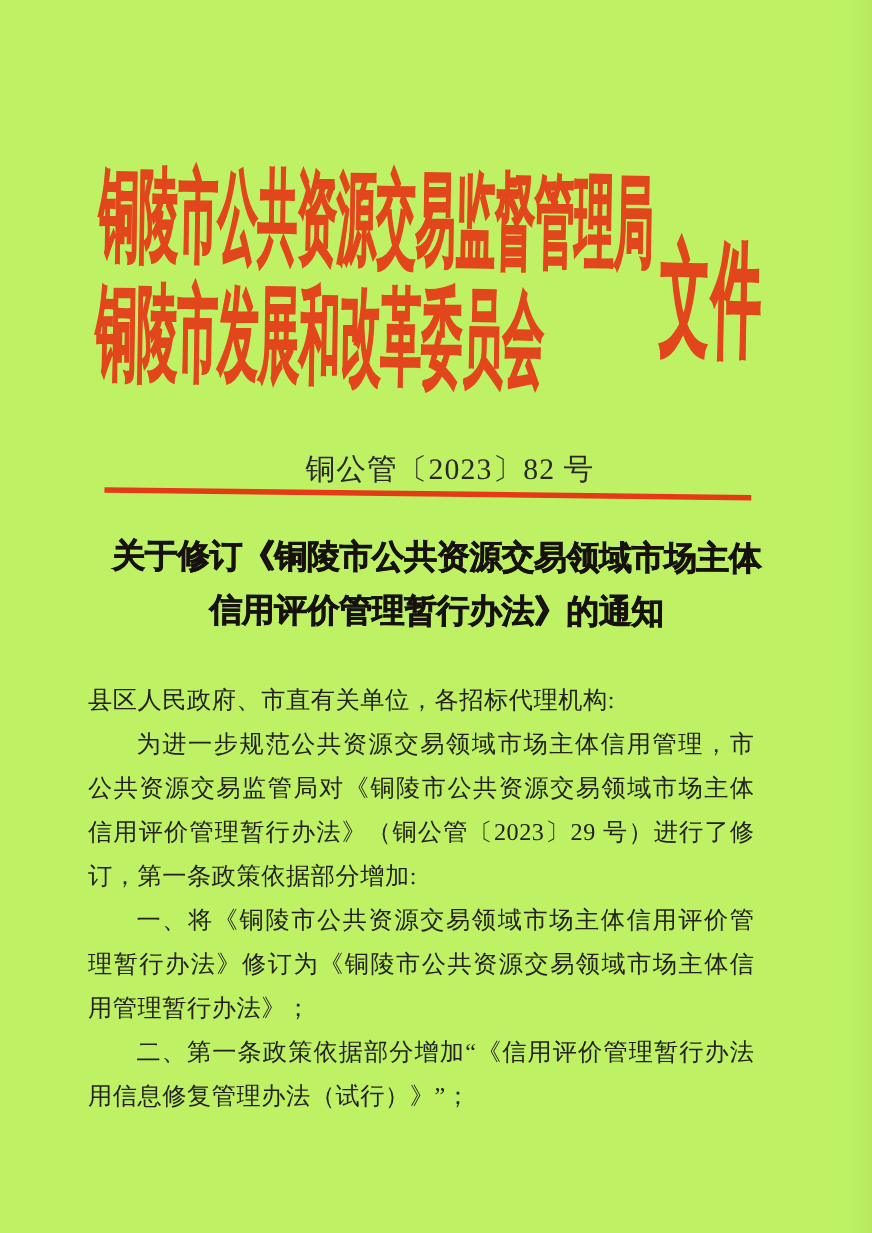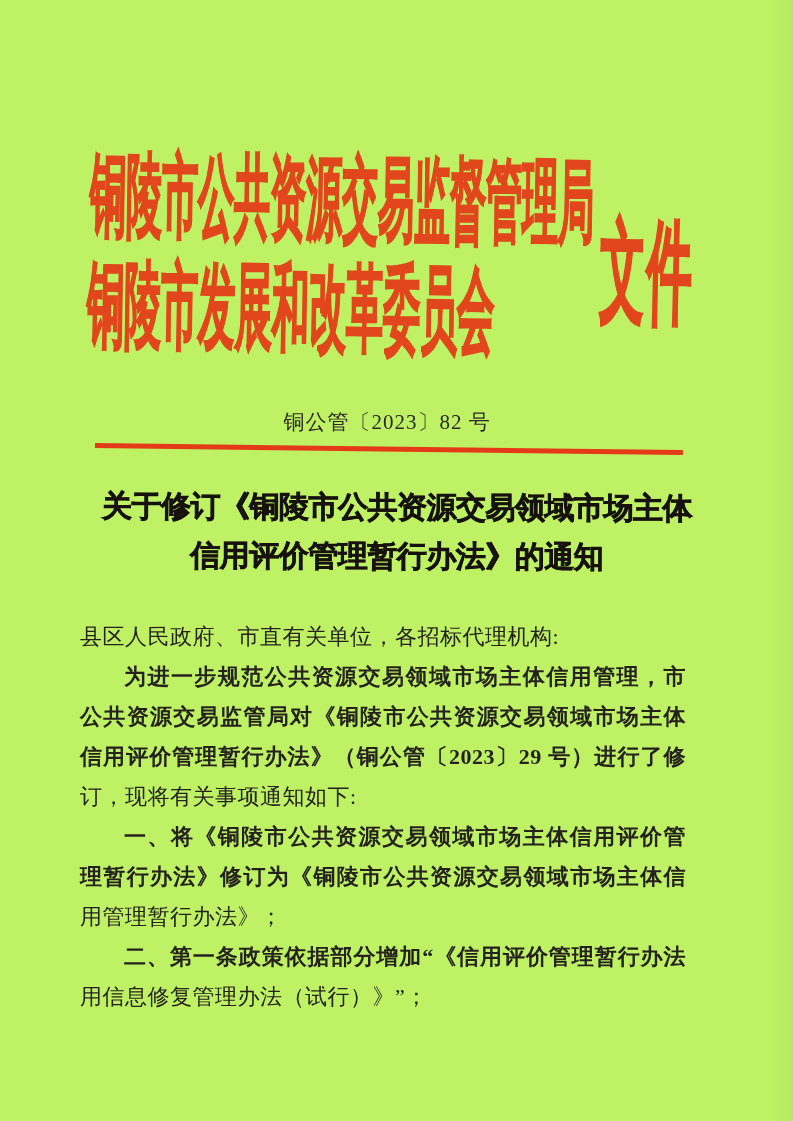--- a/index.html
+++ b/index.html
@@ -48,23 +48,23 @@
     letter-spacing: 2px;
     white-space: nowrap;
     transform-origin: 0 0;
     transform: rotate(1.2deg) scale(1, 2.5);
     -webkit-text-stroke: 1px #e2461c;
   }
 
   
   .doc-number {
     position: absolute;
-    left: 84px; top: 408px; width: 606px;
+    left: 106px; top: 408px; width: 606px;
     text-align: center;
-    font-size: 21px;
+    font-size: 27px;
     letter-spacing: 1px;
     color: #2b2724;
   }
 
   
   .red-rule {
     position: absolute;
     left: 95px; top: 443px;
     width: 588px; height: 5px;
     background: #e43a17;
@@ -100,21 +100,20 @@
     height: 40px;
     line-height: 40px;
     font-size: 22px;
     letter-spacing: 0.5px;
     white-space: nowrap;
   }
   .bline.fill {
     white-space: normal;
     text-align: justify;
     text-align-last: justify;
-    font-weight: bold;
   }
   .bline.indent { text-indent: 44px; }
 </style>
 </head>
 <body>
 
 <div class="page">
 
   <div class="agency-line agency-line-1">铜陵市公共资源交易监督管理局</div>
 
@@ -129,21 +128,21 @@
   <div class="title-block">
     <div class="title-line">关于修订《铜陵市公共资源交易领域市场主体</div>
     <div class="title-line">信用评价管理暂行办法》的通知</div>
   </div>
 
   <div class="body-block">
     <div class="bline">县区人民政府、市直有关单位，各招标代理机构:</div>
     <div class="bline indent fill">为进一步规范公共资源交易领域市场主体信用管理，市</div>
     <div class="bline fill">公共资源交易监管局对《铜陵市公共资源交易领域市场主体</div>
     <div class="bline fill">信用评价管理暂行办法》（铜公管〔2023〕29 号）进行了修</div>
-    <div class="bline">订，现将有关事项通知如下:</div>
+    <div class="bline">订，第一条政策依据部分增加:</div>
     <div class="bline indent fill">一、将《铜陵市公共资源交易领域市场主体信用评价管</div>
     <div class="bline fill">理暂行办法》修订为《铜陵市公共资源交易领域市场主体信</div>
     <div class="bline">用管理暂行办法》；</div>
     <div class="bline indent fill">二、第一条政策依据部分增加“《信用评价管理暂行办法</div>
     <div class="bline">用信息修复管理办法（试行）》”；</div>
   </div>
 
   <div class="scan-shade"></div>
 </div>
 

